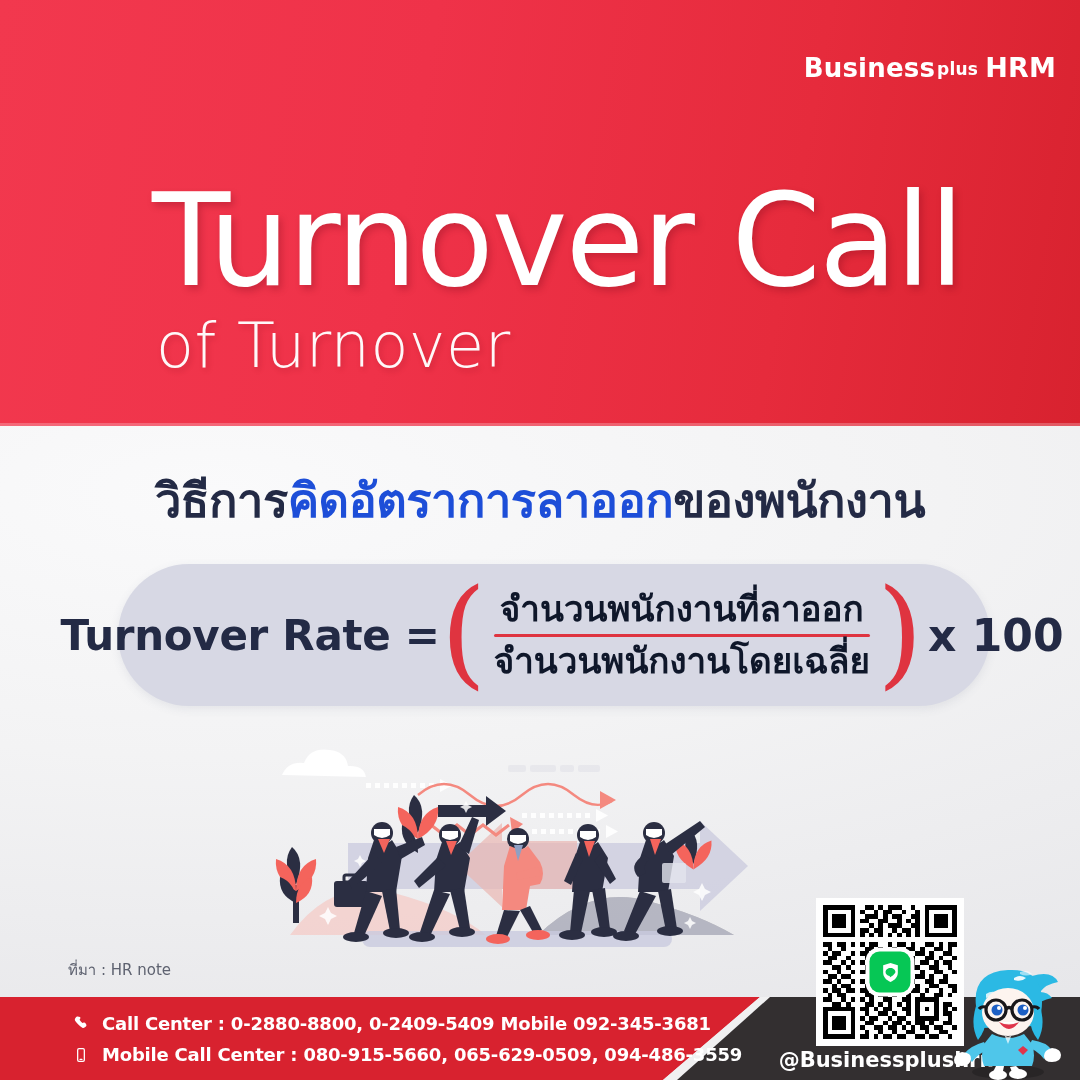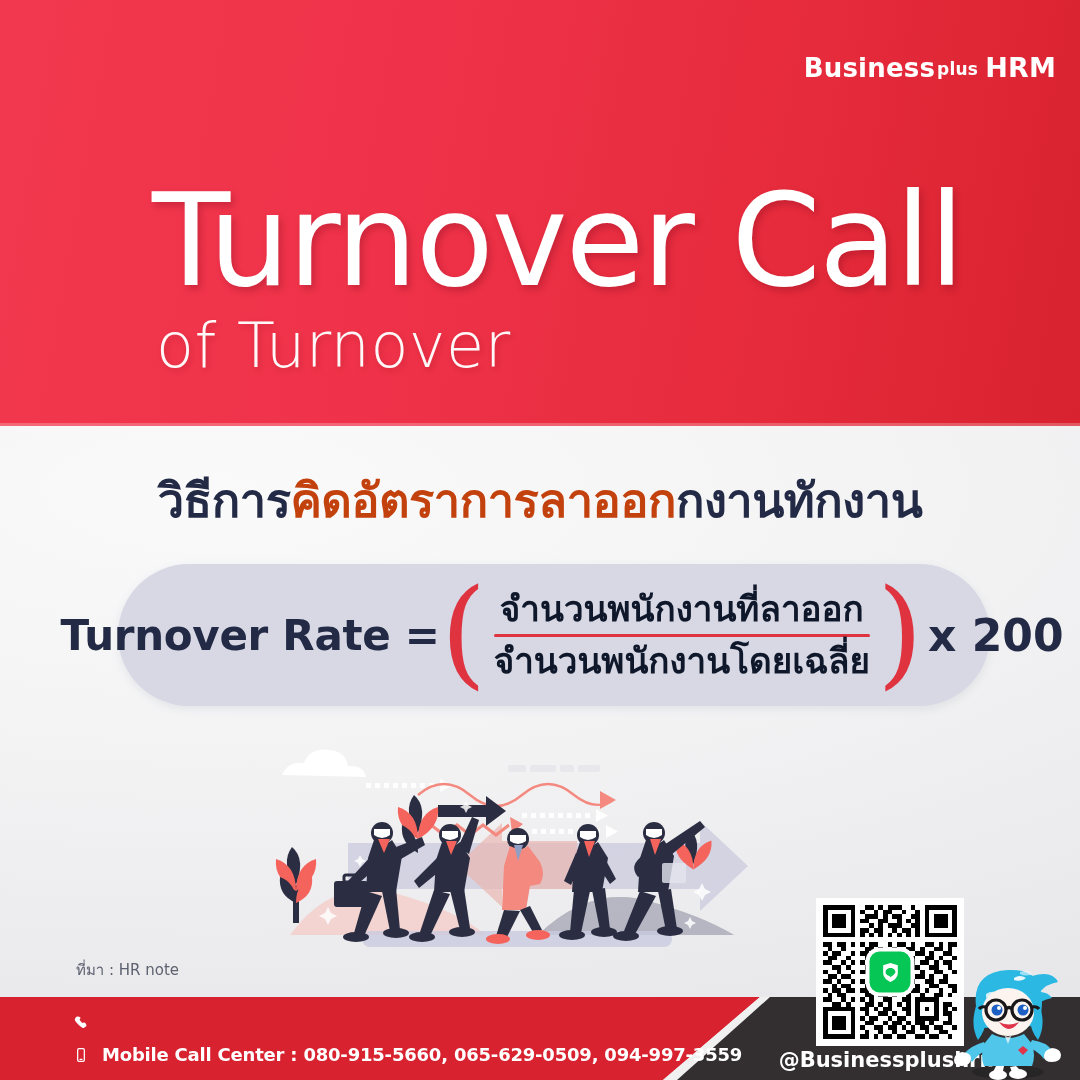--- a/index.html
+++ b/index.html
@@ -49,21 +49,21 @@
       radial-gradient(150% 90% at 20% 10%, #fafafb 0%, #f3f3f4 45%, #e7e7ea 100%);
   }
 
   
   .thai-heading{
     position:absolute;left:0;top:474px;width:1080px;text-align:center;
     font-size:47px;font-weight:bold;line-height:1.15;white-space:nowrap;
     font-family:"DejaVu Sans",sans-serif;letter-spacing:-.5px;
   }
   .thai-heading .dark{color:#232a45;margin-top:12px;}
-  .thai-heading .red{color:#c2410c;}
+  .thai-heading .red{color:#1d4ed8;}
 
   
   .formula{
     position:absolute;left:118px;top:564px;width:872px;height:142px;
     background:#d7d8e4;border-radius:71px;
     box-shadow:0 3px 10px rgba(80,85,120,.10);
   }
   .formula-inner{
     position:absolute;left:8px;top:0;width:100%;height:100%;
     display:flex;align-items:center;justify-content:center;
@@ -86,21 +86,21 @@
   .f-rhs{
     color:#232a45;font-size:44px;font-weight:bold;margin-left:4px;
     font-family:"DejaVu Sans",sans-serif;white-space:nowrap;
   }
 
   
   .illus{position:absolute;left:270px;top:735px;width:500px;height:250px;}
 
   
   .source{
-    position:absolute;left:76px;top:958px;
+    position:absolute;left:68px;top:958px;
     font-size:15px;color:#5e6270;font-family:"DejaVu Sans",sans-serif;
     white-space:nowrap;
   }
 
   
   .footer{position:absolute;left:0;top:997px;width:1080px;height:83px;overflow:hidden;}
   .footer-red{
     position:absolute;left:0;top:0;width:1080px;height:83px;background:#d8222f;
     clip-path:polygon(0 0,760px 0,663px 83px,0 83px);
   }
@@ -151,34 +151,34 @@
       <span>Business</span><span class="plus">plus</span><span class="hrm">HRM</span>
     </div>
 
     <div class="title-main">Turnover Call</div>
     <div class="title-sub">of Turnover</div>
   </div>
 
   <div class="body-bg"></div>
 
   <div class="thai-heading">
-    <span class="dark">วิธีการ</span><span class="red">คิดอัตราการลาออก</span><span class="dark">กงานทักงาน</span>
+    <span class="dark">วิธีการ</span><span class="red">คิดอัตราการลาออก</span><span class="dark">ของพนักงาน</span>
   </div>
 
   <div class="formula">
     <div class="formula-inner">
       <span class="f-lhs">Turnover Rate =</span>
       <span class="paren">(</span>
       <span class="frac">
         <span class="num">จำนวนพนักงานที่ลาออก</span>
         <div class="bar"></div>
         <span class="den">จำนวนพนักงานโดยเฉลี่ย</span>
       </span>
       <span class="paren">)</span>
-      <span class="f-rhs">x 200</span>
+      <span class="f-rhs">x 100</span>
     </div>
   </div>
 
   <div class="illus">
     <svg viewBox="0 0 500 250" width="500" height="250" xmlns="http://www.w3.org/2000/svg">
 
       <path d="M12 40 q6-14 22-12 q6-16 26-13 q16 2 18 16 q16-1 18 11 z" fill="#ffffff" opacity=".95"></path>
 
       <g opacity=".22" fill="#c7c8d8">
         <rect x="238" y="30" width="18" height="7" rx="2"></rect>
@@ -350,29 +350,30 @@
     <div class="footer-white"></div>
     <div class="footer-dark"></div>
 
     <div class="contact">
       <div class="c-row">
         <span class="c-ico">
           <svg viewBox="0 0 24 24" width="17" height="17" fill="#ffffff">
             <path d="M6.6 2.1c-.9-.3-1.9.1-2.4.9L3 5.1c-.6 1-.5 2.3.2 3.2C5.6 11.4 9 15.2 13.2 18c1 .6 2.2.5 3.1-.2l1.9-1.6c.8-.6 1-1.8.5-2.7l-1.3-2.2c-.4-.7-1.3-1-2.1-.7l-2 .8c-1.6-1.2-3-2.8-4-4.6l1-1.8c.4-.7.2-1.6-.4-2.1L6.6 2.1z"></path>
           </svg>
         </span>
+        <span class="c-txt">Call Center : 0-2880-8800, 0-2409-5409 Mobile 092-345-3681</span>
       </div>
       <div class="c-row">
         <span class="c-ico">
           <svg viewBox="0 0 24 24" width="16" height="16" fill="none" stroke="#ffffff" stroke-width="1.9">
             <rect x="7" y="2.5" width="10" height="19" rx="2"></rect>
             <line x1="10.6" y1="18.6" x2="13.4" y2="18.6" stroke-linecap="round"></line>
           </svg>
         </span>
-        <span class="c-txt">Mobile Call Center : 080-915-5660, 065-629-0509, 094-997-3559</span>
+        <span class="c-txt">Mobile Call Center : 080-915-5660, 065-629-0509, 094-486-3559</span>
       </div>
     </div>
   </div>
 
   <div class="qr-wrap">
     <div class="qr-canvas">
       <svg viewBox="0 0 29 29" width="134" height="134" shape-rendering="crispEdges">
         <rect width="29" height="29" fill="#ffffff"></rect>
         <g fill="#000000">
 

